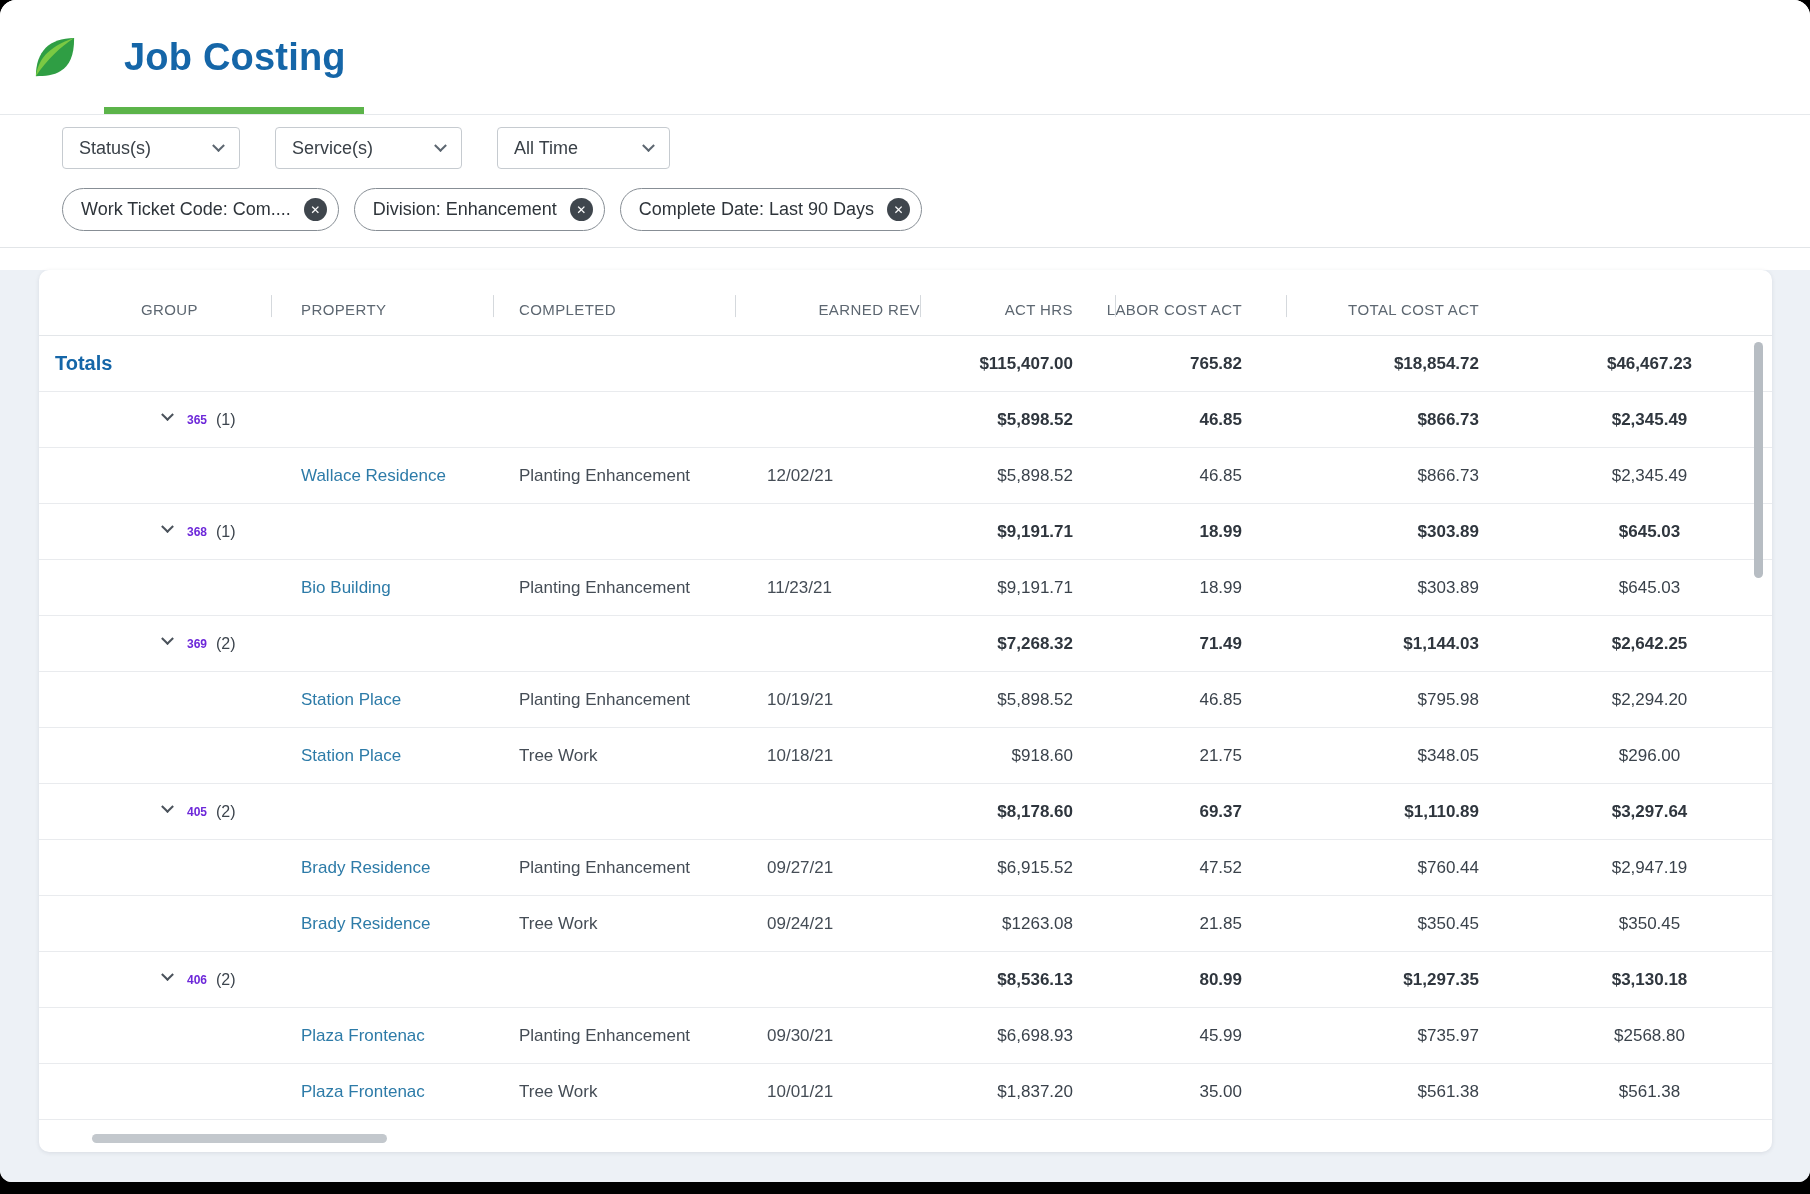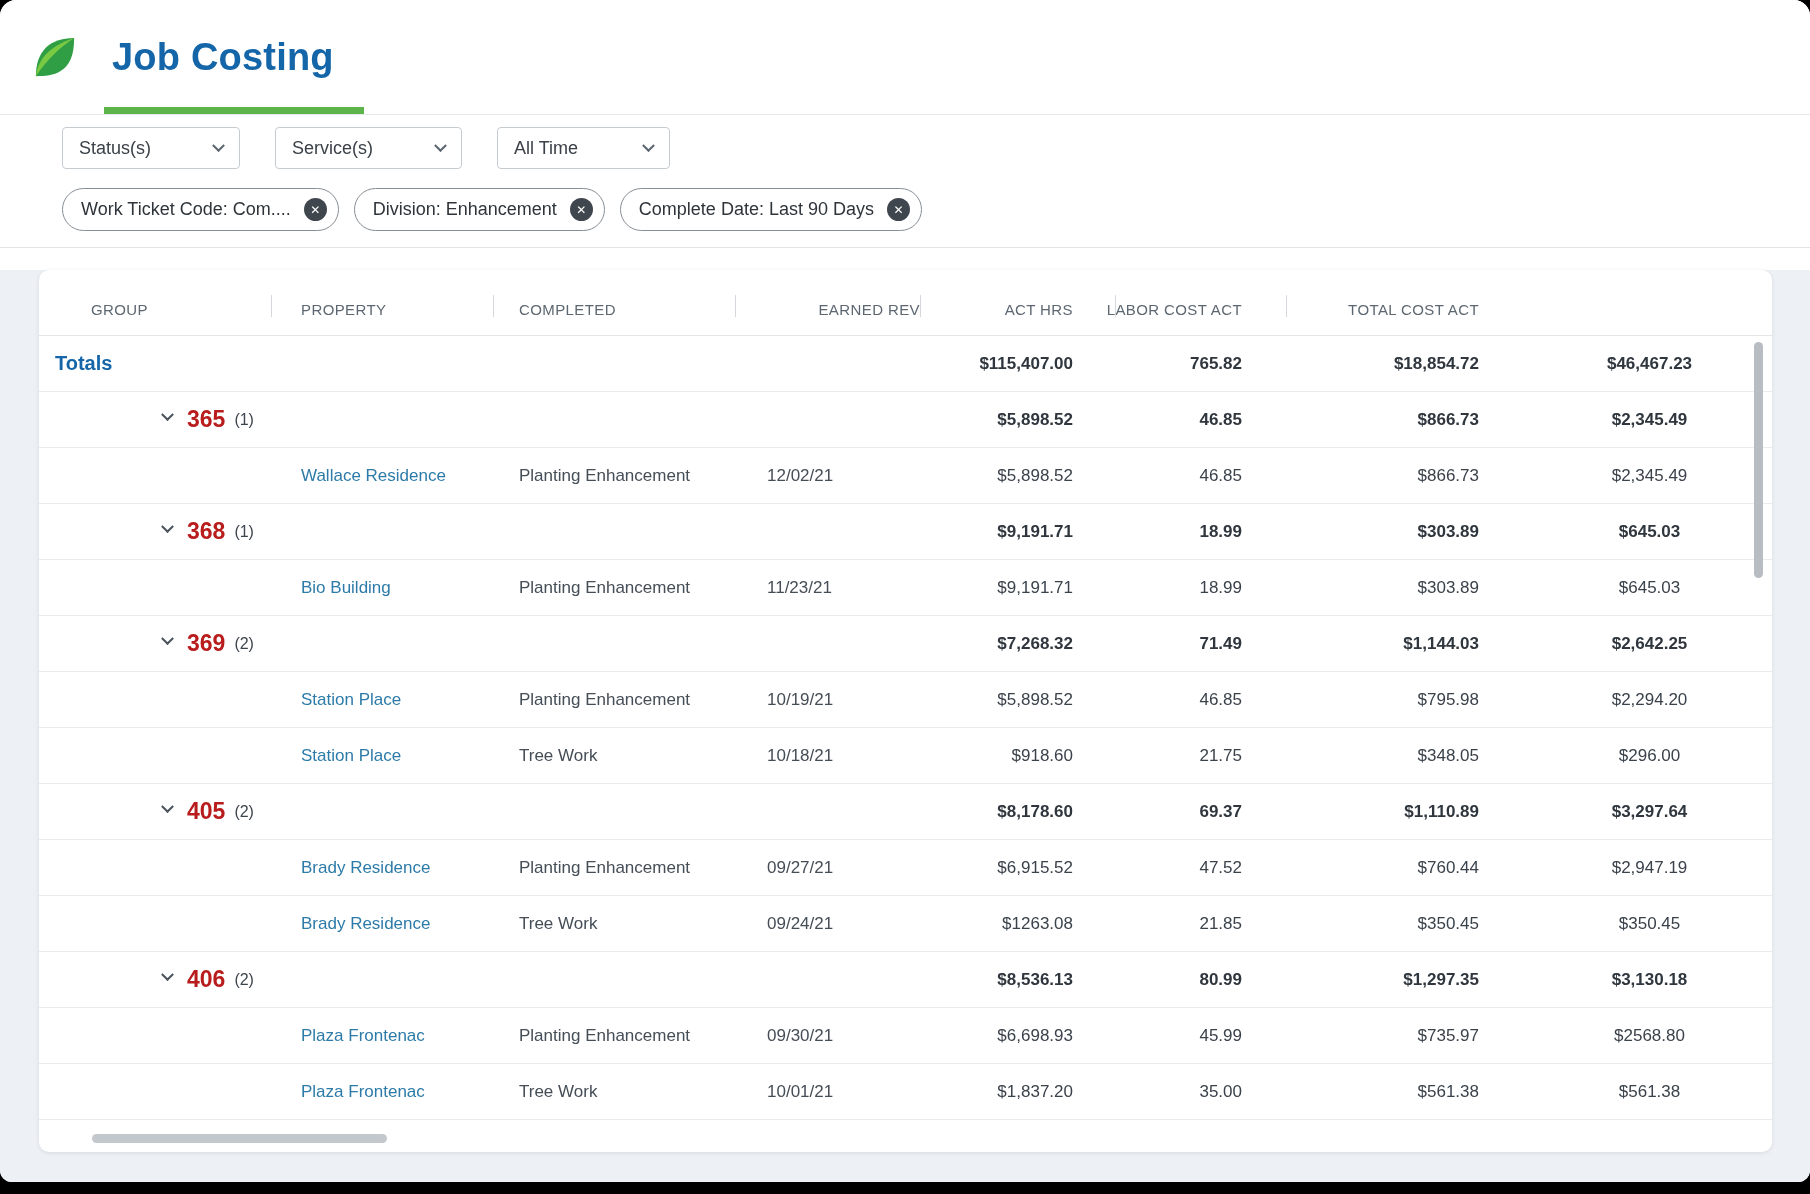--- a/index.html
+++ b/index.html
@@ -28,21 +28,21 @@
   
   .header{
     position:relative; height:115px;
     display:flex; align-items:center; gap:26px;
     padding-left:28px;
     border-bottom:1px solid var(--border);
     background:#fff;
   }
   .logo{ width:54px; height:54px; display:inline-flex; }
   .title{
-    margin:4px; font-size:38px; font-weight:700; color:var(--title-color);
+    margin:16px; font-size:38px; font-weight:700; color:var(--title-color);
     letter-spacing:0.2px;
   }
   .title-underline{
     position:absolute; left:104px; bottom:0; width:260px; height:7px;
     background:var(--accent-green);
   }
 
   
   .filters{
     height:133px; background:#fff; padding:12px 0 16px 62px;
@@ -98,21 +98,21 @@
   }
   .grid-row > :nth-child(2){ padding-left:30px; }
   .grid-row > :nth-child(3){ padding-left:26px; }
   .grid-row > :nth-child(4){ padding-left:32px; }
   .grid-row > :nth-child(5){ padding-right:42px; text-align:right; }
   .grid-row > :nth-child(6){ padding-right:44px; text-align:right; }
   .grid-row > :nth-child(7){ padding-right:48px; text-align:right; }
   .grid-row > :nth-child(8){ text-align:center; }
 
   .head{ height:66px; border-bottom:1px solid #e3e6e9; }
-  .head > :nth-child(1){ padding-left:52px; }
+  .head > :nth-child(1){ padding-left:102px; }
   .th{
     position:relative; display:flex; align-items:center; height:100%;
     padding-top:14px; font-size:15px; color:var(--muted);
     letter-spacing:0.4px; white-space:nowrap; cursor:pointer;
   }
   .th.r{ justify-content:flex-end; }
   .head > .th:not(:first-child)::before{
     content:""; position:absolute; left:0; top:50%;
     transform:translateY(-36%);
     width:1px; height:22px; background:#d5d9dd;
@@ -123,21 +123,21 @@
   .tlabel{ font-size:20px; font-weight:700; color:var(--title-color); }
   .totals > :first-child{ padding-left:16px; }
   .group > :first-child{ padding-left:124px; display:flex; align-items:center; }
   .chev-btn{
     background:none; border:none; padding:0; margin-right:15px;
     display:inline-flex; align-items:center; cursor:pointer;
   }
   .chev.dark{
     border-color:#4a525b; margin-top:-4px;
   }
-  .gnum{ font-size:23px; font-weight:600; color:#b91c1c; }
+  .gnum{ font-size:12px; font-weight:600; color:#6d28d9; }
   .gcount{ font-size:16px; color:#3c444d; margin-left:9px; }
   .plink{ color:var(--link-color); cursor:pointer; }
   .svc{ color:#454d56; }
 
   .vthumb{
     position:absolute; top:72px; right:9px; width:9px; height:236px;
     background:#b7bdc3; border-radius:5px; cursor:pointer;
   }
   .hthumb{
     position:absolute; bottom:9px; left:53px; width:295px; height:9px;

